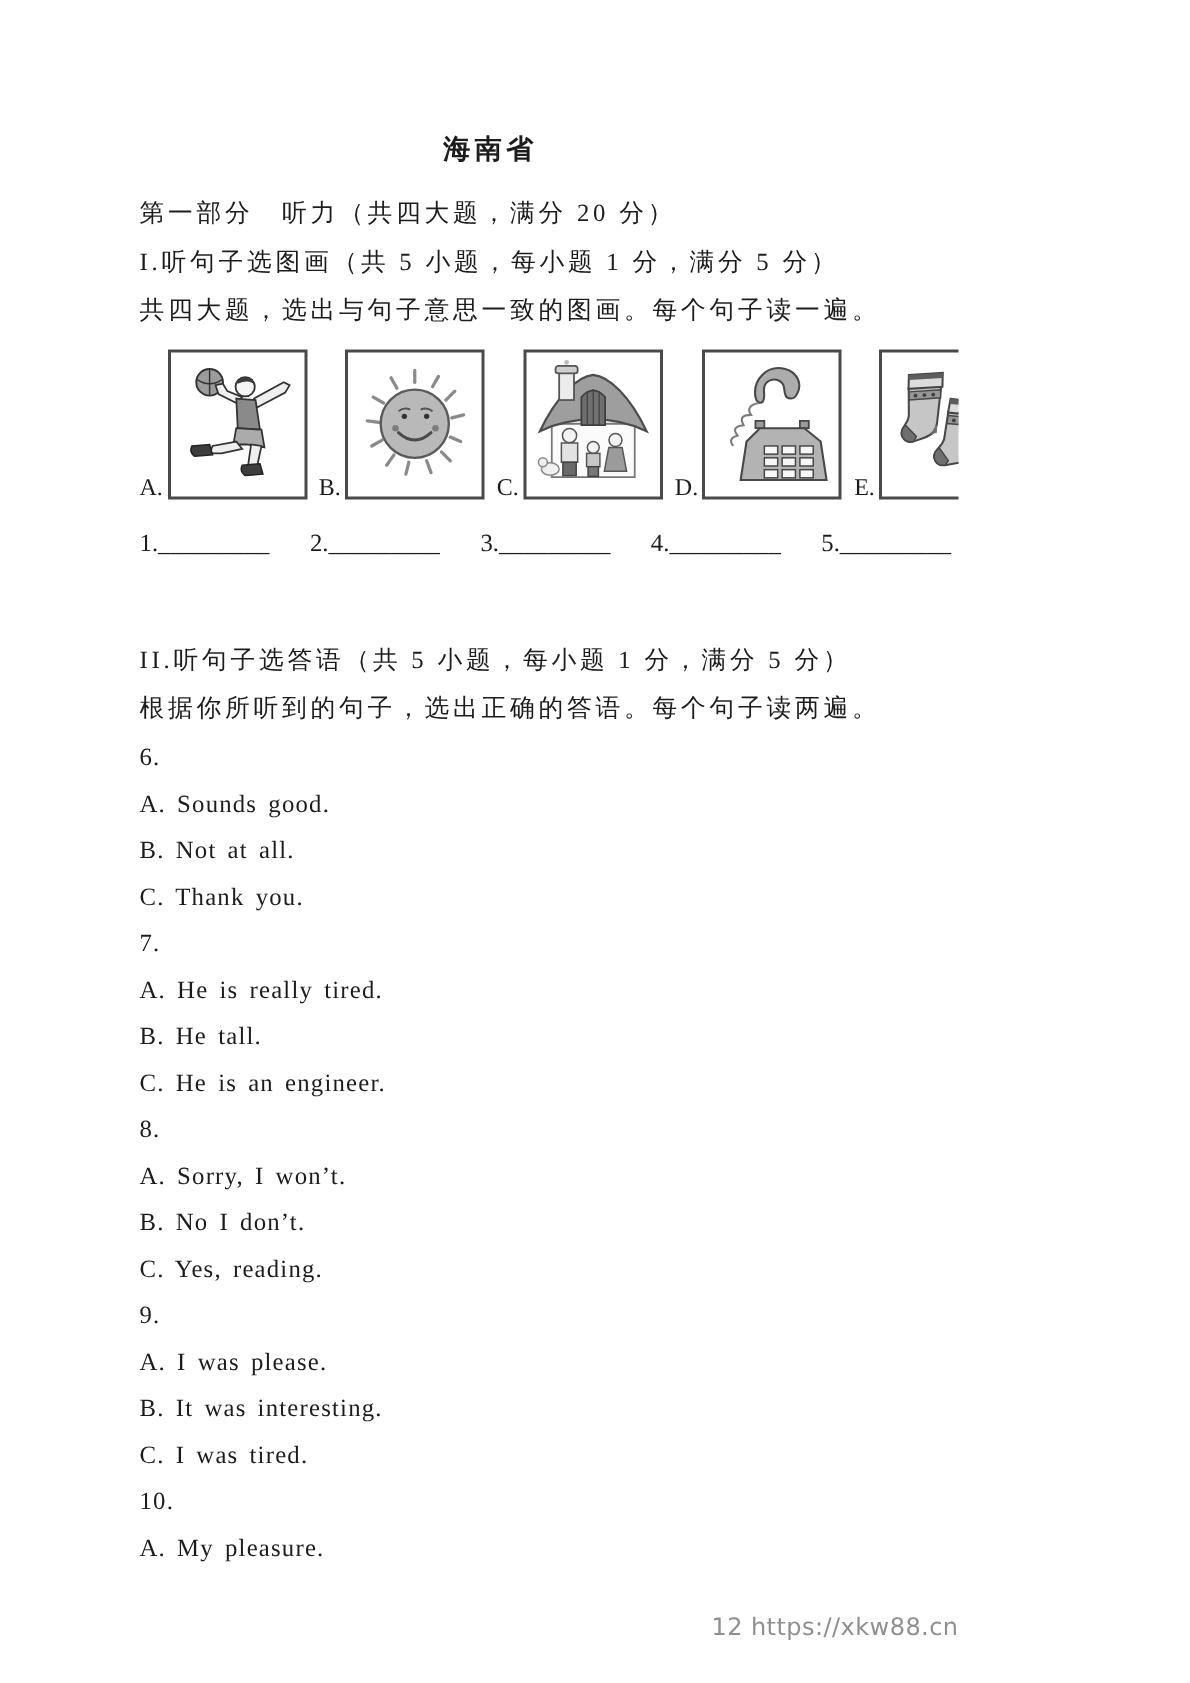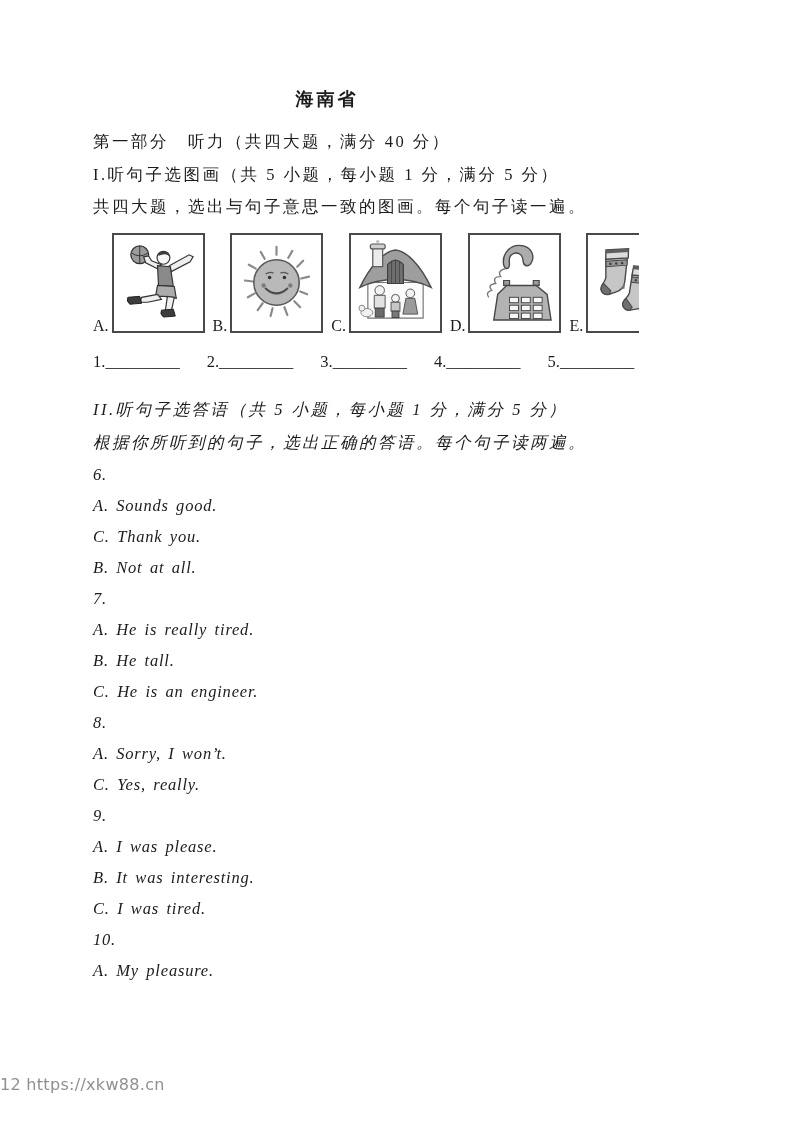--- a/index.html
+++ b/index.html
@@ -19,36 +19,36 @@
   .pics{display:flex;align-items:flex-end;margin:9px 0 0 0;}
   .pic{display:flex;align-items:flex-end;}
   .pic + .pic{margin-left:8px;}
   .pic-label{font-size:16px;line-height:15px;margin-right:3px;}
   .pic-box{
     width:89px;height:96px;border:2px solid #4a4a4a;background:#fff;
     display:flex;align-items:center;justify-content:center;box-sizing:content-box;
   }
   .blanks{margin-top:12px;font-size:16.5px;line-height:33px;}
   .blank{margin-right:27px;}
-  .part2{margin-top:16px;font-style:italic;}
+  .part2{margin-top:46px;}
   .footer{
-    position:absolute;left:0;right:0;bottom:28px;text-align:left;
+    position:absolute;left:0;right:0;bottom:28px;text-align:right;
     font-family:"DejaVu Sans","Liberation Sans",sans-serif;
     font-size:16px;color:#8f8f8f;letter-spacing:0.3px;
   }
 </style>
 </head>
 <body>
 
 <div class="page">
   <div class="content">
 
     <p class="title">海南省</p>
 
-    <p class="line cn">第一部分　听力（共四大题，满分 40 分）</p>
+    <p class="line cn">第一部分　听力（共四大题，满分 20 分）</p>
     <p class="line cn">I.听句子选图画（共 5 小题，每小题 1 分，满分 5 分）</p>
     <p class="line cn">共四大题，选出与句子意思一致的图画。每个句子读一遍。</p>
 
     <div class="pics">
 
       <div class="pic">
         <span class="pic-label">A.</span>
         <div class="pic-box">
           <svg viewBox="0 0 82 88" width="81" height="87">
             <circle cx="22" cy="16" r="9" fill="#9c9c9c" stroke="#333" stroke-width="1.3"></circle>
@@ -173,31 +173,32 @@
     <p class="blanks">
       <span class="blank"><span>1.</span><span>_________</span></span><span class="blank"><span>2.</span><span>_________</span></span><span class="blank"><span>3.</span><span>_________</span></span><span class="blank"><span>4.</span><span>_________</span></span><span class="blank"><span>5.</span><span>_________</span></span>
     </p>
 
     <div class="part2">
       <p class="line cn">II.听句子选答语（共 5 小题，每小题 1 分，满分 5 分）</p>
       <p class="line cn">根据你所听到的句子，选出正确的答语。每个句子读两遍。</p>
 
       <p class="line en qnum">6.</p>
       <p class="line en">A. Sounds good.</p>
+      <p class="line en">B. Not at all.</p>
       <p class="line en">C. Thank you.</p>
-      <p class="line en">B. Not at all.</p>
 
       <p class="line en qnum">7.</p>
       <p class="line en">A. He is really tired.</p>
       <p class="line en">B. He tall.</p>
       <p class="line en">C. He is an engineer.</p>
 
       <p class="line en qnum">8.</p>
       <p class="line en">A. Sorry, I won’t.</p>
-      <p class="line en">C. Yes, really.</p>
+      <p class="line en">B. No I don’t.</p>
+      <p class="line en">C. Yes, reading.</p>
 
       <p class="line en qnum">9.</p>
       <p class="line en">A. I was please.</p>
       <p class="line en">B. It was interesting.</p>
       <p class="line en">C. I was tired.</p>
 
       <p class="line en qnum">10.</p>
       <p class="line en">A. My pleasure.</p>
     </div>
 

